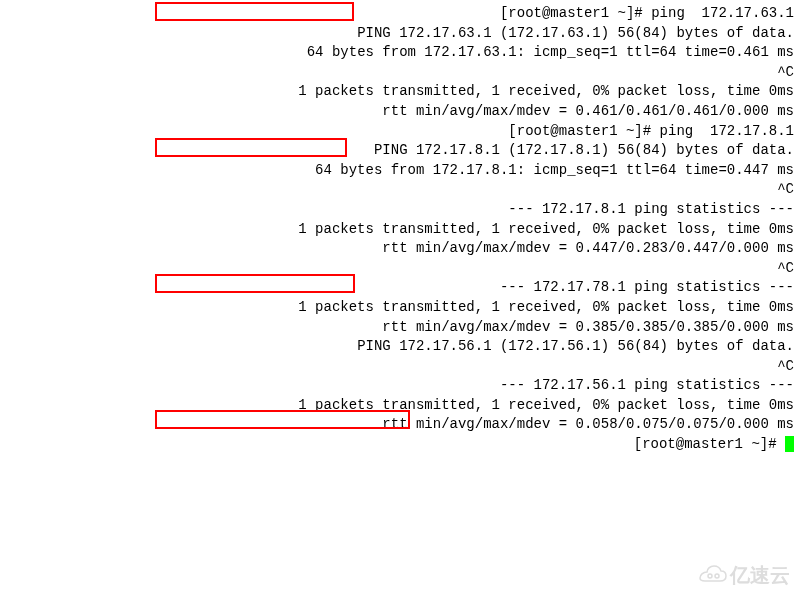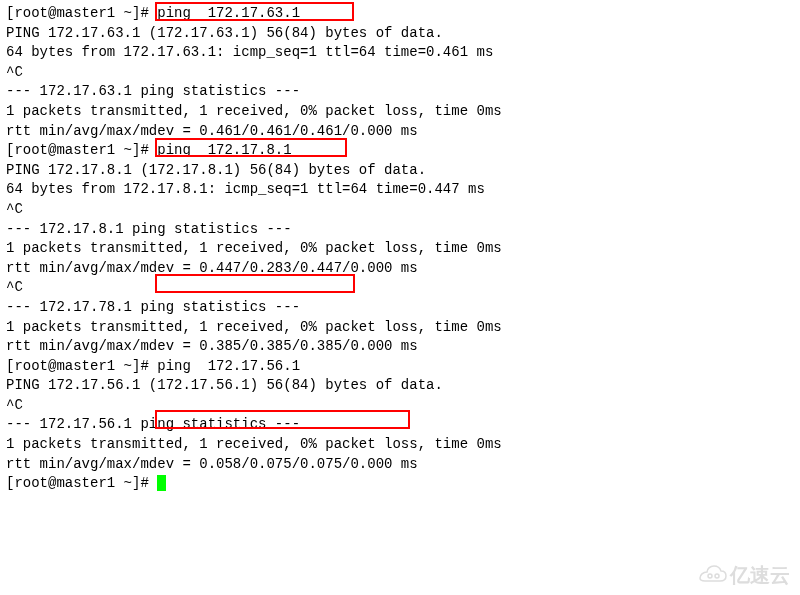--- a/index.html
+++ b/index.html
@@ -14,20 +14,21 @@
       color: #000;
       background: #fff;
       width: 800px;
       height: 595px;
       padding: 4px 6px;
       position: relative;
     }
     .terminal-line {
       white-space: pre;
       position: relative;
+      text-align: right;
     }
     .highlight-box {
       position: absolute;
       border: 2px solid #ff0000;
       pointer-events: none;
     }
     .cursor {
       display: inline-block;
       width: 9px;
       height: 16px;
@@ -52,35 +53,33 @@
     }
   </style>
 </head>
 <body>
 
 <div id="terminal">
     <div class="terminal-line"><span>[root@master1 ~]#</span> <span>ping  172.17.63.1</span></div>
     <div class="terminal-line">PING 172.17.63.1 (172.17.63.1) 56(84) bytes of data.</div>
     <div class="terminal-line">64 bytes from 172.17.63.1: icmp_seq=1 ttl=64 time=0.461 ms</div>
     <div class="terminal-line">^C</div>
-    <div class="terminal-line">--- 172.17.63.1 ping statistics ---</div>
     <div class="terminal-line">1 packets transmitted, 1 received, 0% packet loss, time 0ms</div>
     <div class="terminal-line">rtt min/avg/max/mdev = 0.461/0.461/0.461/0.000 ms</div>
     <div class="terminal-line"><span>[root@master1 ~]#</span> <span>ping  172.17.8.1</span></div>
     <div class="terminal-line">PING 172.17.8.1 (172.17.8.1) 56(84) bytes of data.</div>
     <div class="terminal-line">64 bytes from 172.17.8.1: icmp_seq=1 ttl=64 time=0.447 ms</div>
     <div class="terminal-line">^C</div>
     <div class="terminal-line">--- 172.17.8.1 ping statistics ---</div>
     <div class="terminal-line">1 packets transmitted, 1 received, 0% packet loss, time 0ms</div>
     <div class="terminal-line">rtt min/avg/max/mdev = 0.447/0.283/0.447/0.000 ms</div>
     <div class="terminal-line">^C</div>
     <div class="terminal-line">--- 172.17.78.1 ping statistics ---</div>
     <div class="terminal-line">1 packets transmitted, 1 received, 0% packet loss, time 0ms</div>
     <div class="terminal-line">rtt min/avg/max/mdev = 0.385/0.385/0.385/0.000 ms</div>
-    <div class="terminal-line"><span>[root@master1 ~]#</span> <span>ping  172.17.56.1</span></div>
     <div class="terminal-line">PING 172.17.56.1 (172.17.56.1) 56(84) bytes of data.</div>
     <div class="terminal-line">^C</div>
     <div class="terminal-line">--- 172.17.56.1 ping statistics ---</div>
     <div class="terminal-line">1 packets transmitted, 1 received, 0% packet loss, time 0ms</div>
     <div class="terminal-line">rtt min/avg/max/mdev = 0.058/0.075/0.075/0.000 ms</div>
     <div class="terminal-line"><span>[root@master1 ~]# </span><span class="cursor"></span></div>
   </div>
 
 <div class="watermark">
   <span class="watermark-icon">

